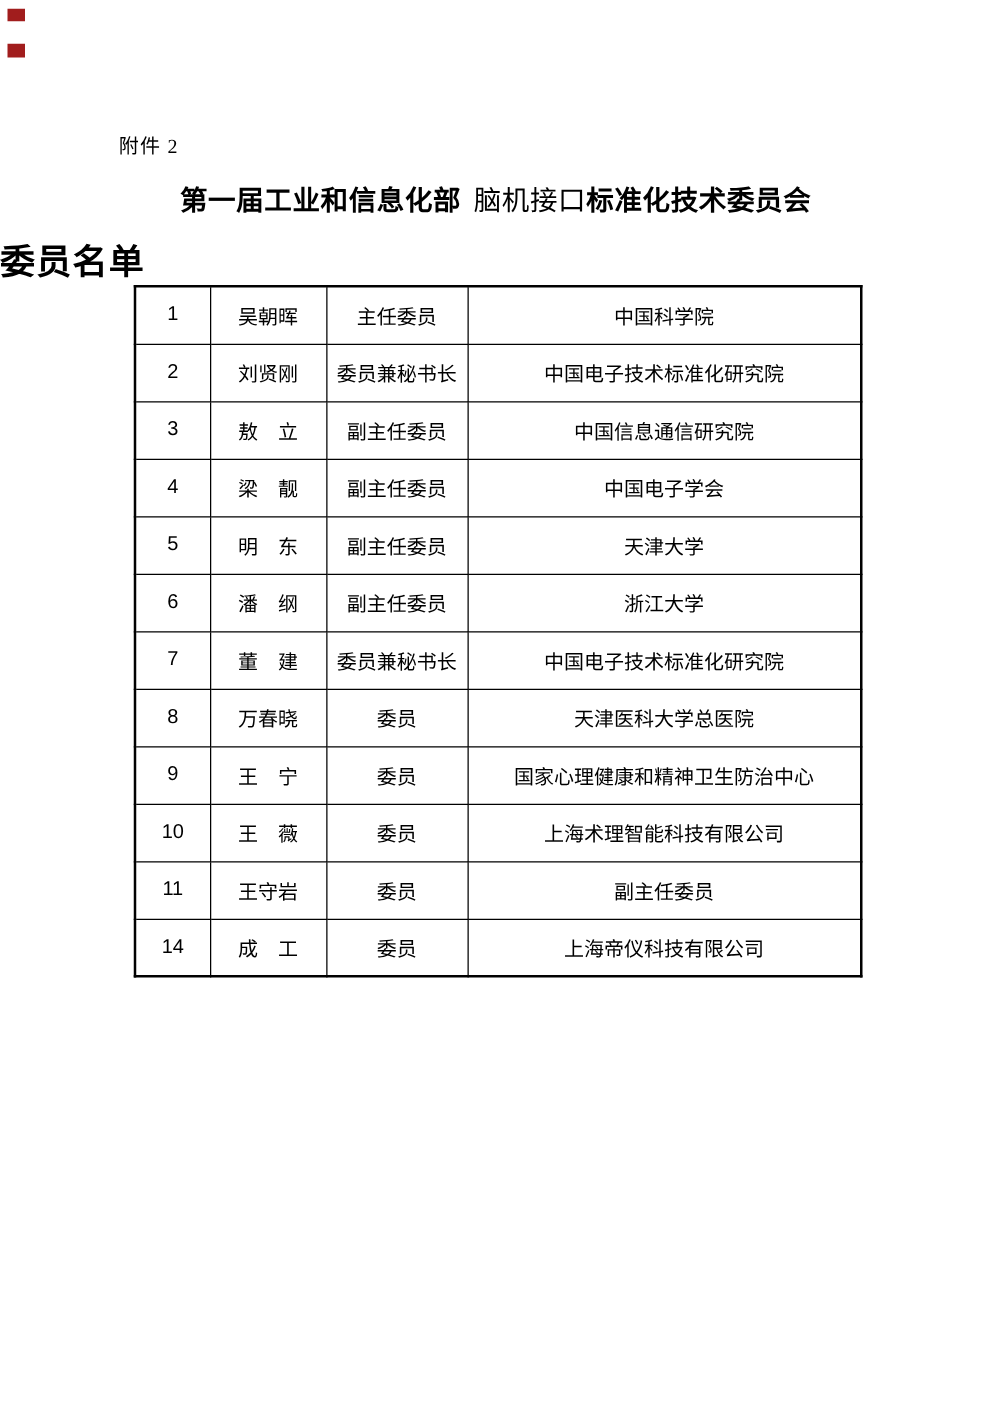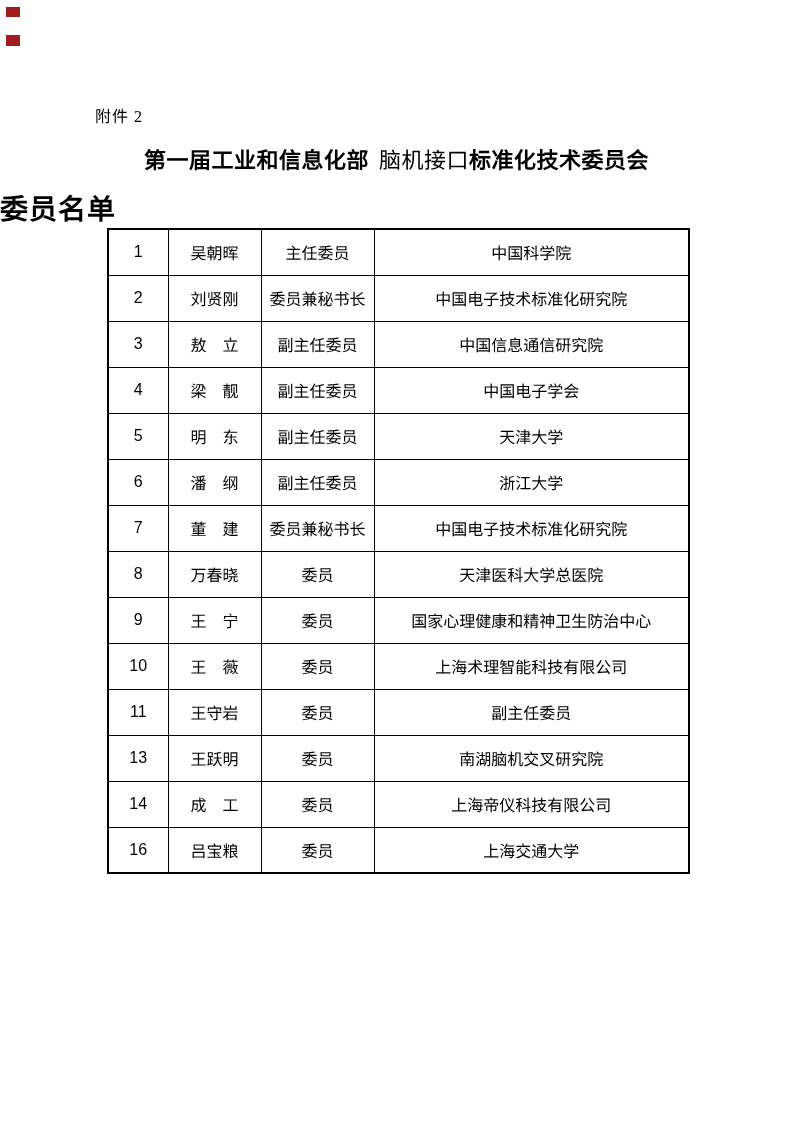--- a/index.html
+++ b/index.html
@@ -164,31 +164,19 @@
       <td>委员</td>
       <td>上海术理智能科技有限公司</td>
     </tr>
     <tr>
       <td class="num">11</td>
       <td>王守岩</td>
       <td>委员</td>
       <td>副主任委员</td>
     </tr>
     <tr>
-      <td class="num">13</td>
-      <td>王跃明</td>
-      <td>委员</td>
-      <td>南湖脑机交叉研究院</td>
-    </tr>
-    <tr>
       <td class="num">14</td>
       <td>成　工</td>
       <td>委员</td>
       <td>上海帝仪科技有限公司</td>
     </tr>
-    <tr>
-      <td class="num">16</td>
-      <td>吕宝粮</td>
-      <td>委员</td>
-      <td>上海交通大学</td>
-    </tr>
   </tbody>
 </table>
 
 </body></html>

